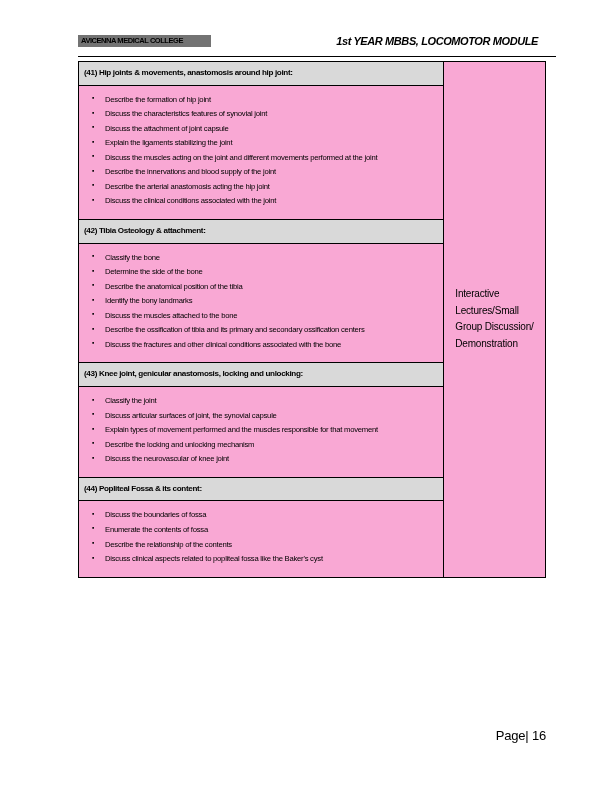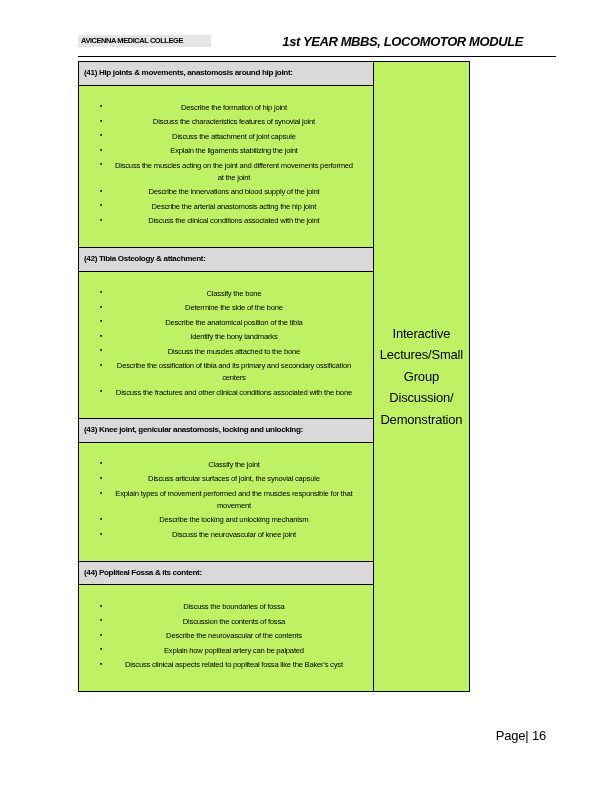--- a/index.html
+++ b/index.html
@@ -31,90 +31,88 @@
     width: 468px;
     height: 18px;
     display: flex;
     align-items: center;
     justify-content: space-between;
   }
   .header-left {
     font-size: 7.5px;
     font-weight: bold;
     letter-spacing: -0.45px;
-    background: #e5e5e5;
+    background: #737373;
     padding: 2px 28px 2px 3px;
     line-height: 1.1;
     white-space: nowrap;
   }
   .header-right {
-    font-size: 13px;
+    font-size: 11px;
     font-weight: bold;
     font-style: italic;
     letter-spacing: -0.4px;
     white-space: nowrap;
-    margin-right: 23px;
+    margin-right: 8px;
   }
   .header-rule {
     position: absolute;
     left: 78px;
     top: 56px;
     width: 478px;
     height: 0;
     border-top: 1px solid #000000;
   }
 
   
   .table {
     position: absolute;
     left: 78px;
     top: 61px;
-    width: 392px;
+    width: 468px;
     box-sizing: border-box;
     border: 1.4px solid #000000;
     display: flex;
     flex-direction: row;
-    background: #bef264;
+    background: #f9a8d4;
   }
   .col-left {
     width: 365px;
     box-sizing: border-box;
     border-right: 1.4px solid #000000;
   }
   .col-right {
     width: 101px;
     box-sizing: border-box;
     display: flex;
     align-items: center;
     justify-content: center;
-    text-align: center;
-    font-size: 13px;
+    font-size: 10px;
     line-height: 1.65;
     letter-spacing: -0.2px;
     padding: 4px 6px;
   }
   .col-right span { display: block; }
 
   .section-head {
     background: #d9d9d9;
     border-top: 1.4px solid #000000;
     border-bottom: 1.4px solid #000000;
     font-size: 8.1px;
     font-weight: bold;
     letter-spacing: -0.35px;
     padding: 6px 5px 7px 5px;
     line-height: 1.2;
   }
   .section-head.first { border-top: none; }
 
   .bullets {
     list-style: none;
-    margin: 8px;
+    margin: 0;
     padding: 8px 10px 9px 26px;
-    text-align: center;
   }
   .bullets li {
     position: relative;
     font-size: 7.7px;
     line-height: 1.55;
     letter-spacing: -0.25px;
     padding: 0 0 2.6px 0;
   }
   .bullets li::before {
     content: "\25AA";
@@ -179,23 +177,22 @@
         <li>Classify the joint</li>
         <li>Discuss articular surfaces of joint, the synovial capsule</li>
         <li>Explain types of movement performed and the muscles responsible for that movement</li>
         <li>Describe the locking and unlocking mechanism</li>
         <li>Discuss the neurovascular of knee joint</li>
       </ul>
 
       <div class="section-head">(44) Popliteal Fossa &amp; its content:</div>
       <ul class="bullets">
         <li>Discuss the boundaries of fossa</li>
-        <li>Discussion the contents of fossa</li>
-        <li>Describe the neurovascular of the contents</li>
-        <li>Explain how popliteal artery can be palpated</li>
+        <li>Enumerate the contents of fossa</li>
+        <li>Describe the relationship of the contents</li>
         <li>Discuss clinical aspects related to popliteal fossa like the Baker's cyst</li>
       </ul>
 
     </div>
 
     <div class="col-right">
       <div>
         <span>Interactive</span>
         <span>Lectures/Small</span>
         <span>Group Discussion/</span>

